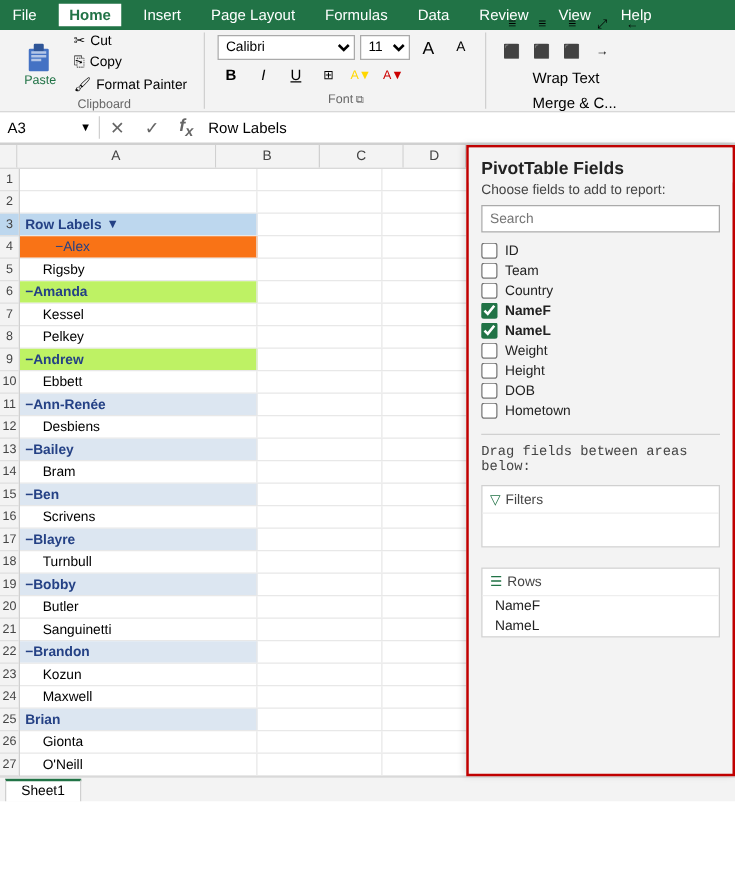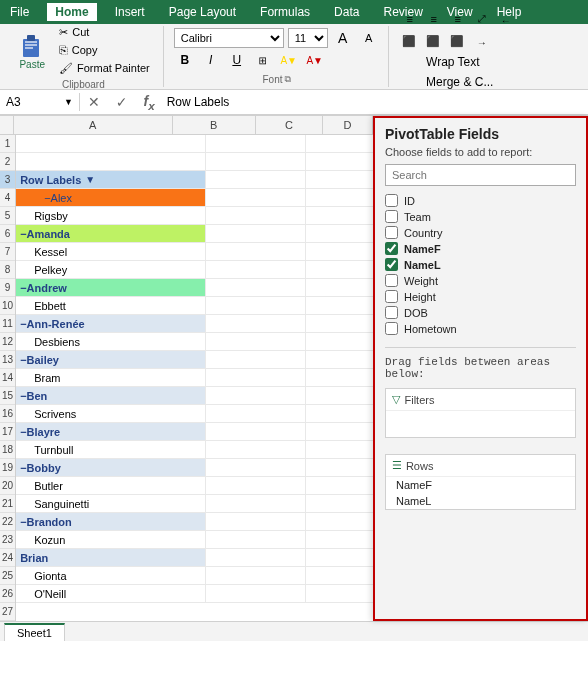--- a/index.html
+++ b/index.html
@@ -266,21 +266,21 @@
             <div class="grid-cell col-a" style="padding-left: 18px;">Kessel</div>
             <div class="grid-cell col-b"></div>
             <div class="grid-cell col-c"></div>
           </div>
           <div class="grid-row">
             <div class="grid-cell col-a" style="padding-left: 18px;">Pelkey</div>
             <div class="grid-cell col-b"></div>
             <div class="grid-cell col-c"></div>
           </div>
           <div class="grid-row">
-            <div class="grid-cell col-a" style="background: #86efac; font-weight: bold; color: rgb(36, 65, 133);">−Andrew</div>
+            <div class="grid-cell col-a" style="background: #bef264; font-weight: bold; color: rgb(36, 65, 133);">−Andrew</div>
             <div class="grid-cell col-b"></div>
             <div class="grid-cell col-c"></div>
           </div>
           <div class="grid-row">
             <div class="grid-cell col-a" style="padding-left: 18px;">Ebbett</div>
             <div class="grid-cell col-b"></div>
             <div class="grid-cell col-c"></div>
           </div>
           <div class="grid-row">
             <div class="grid-cell col-a" style="background: rgb(220, 230, 241); font-weight: bold; color: rgb(36, 65, 133);">−Ann-Renée</div>
@@ -337,20 +337,25 @@
             <div class="grid-cell col-b"></div>
             <div class="grid-cell col-c"></div>
           </div>
           <div class="grid-row">
             <div class="grid-cell col-a" style="background: rgb(220, 230, 241); font-weight: bold; color: rgb(36, 65, 133);">−Brandon</div>
             <div class="grid-cell col-b"></div>
             <div class="grid-cell col-c"></div>
           </div>
           <div class="grid-row">
             <div class="grid-cell col-a" style="padding-left: 18px;">Kozun</div>
+            <div class="grid-cell col-b"></div>
+            <div class="grid-cell col-c"></div>
+          </div>
+          <div class="grid-row">
+            <div class="grid-cell col-a" style="padding-left: 18px;">Maxwell</div>
             <div class="grid-cell col-b"></div>
             <div class="grid-cell col-c"></div>
           </div>
           <div class="grid-row">
             <div class="grid-cell col-a" style="background: rgb(220, 230, 241); font-weight: bold; color: rgb(36, 65, 133);">Brian</div>
             <div class="grid-cell col-b"></div>
             <div class="grid-cell col-c"></div>
           </div>
           <div class="grid-row">
             <div class="grid-cell col-a" style="padding-left: 18px;">Gionta</div>

